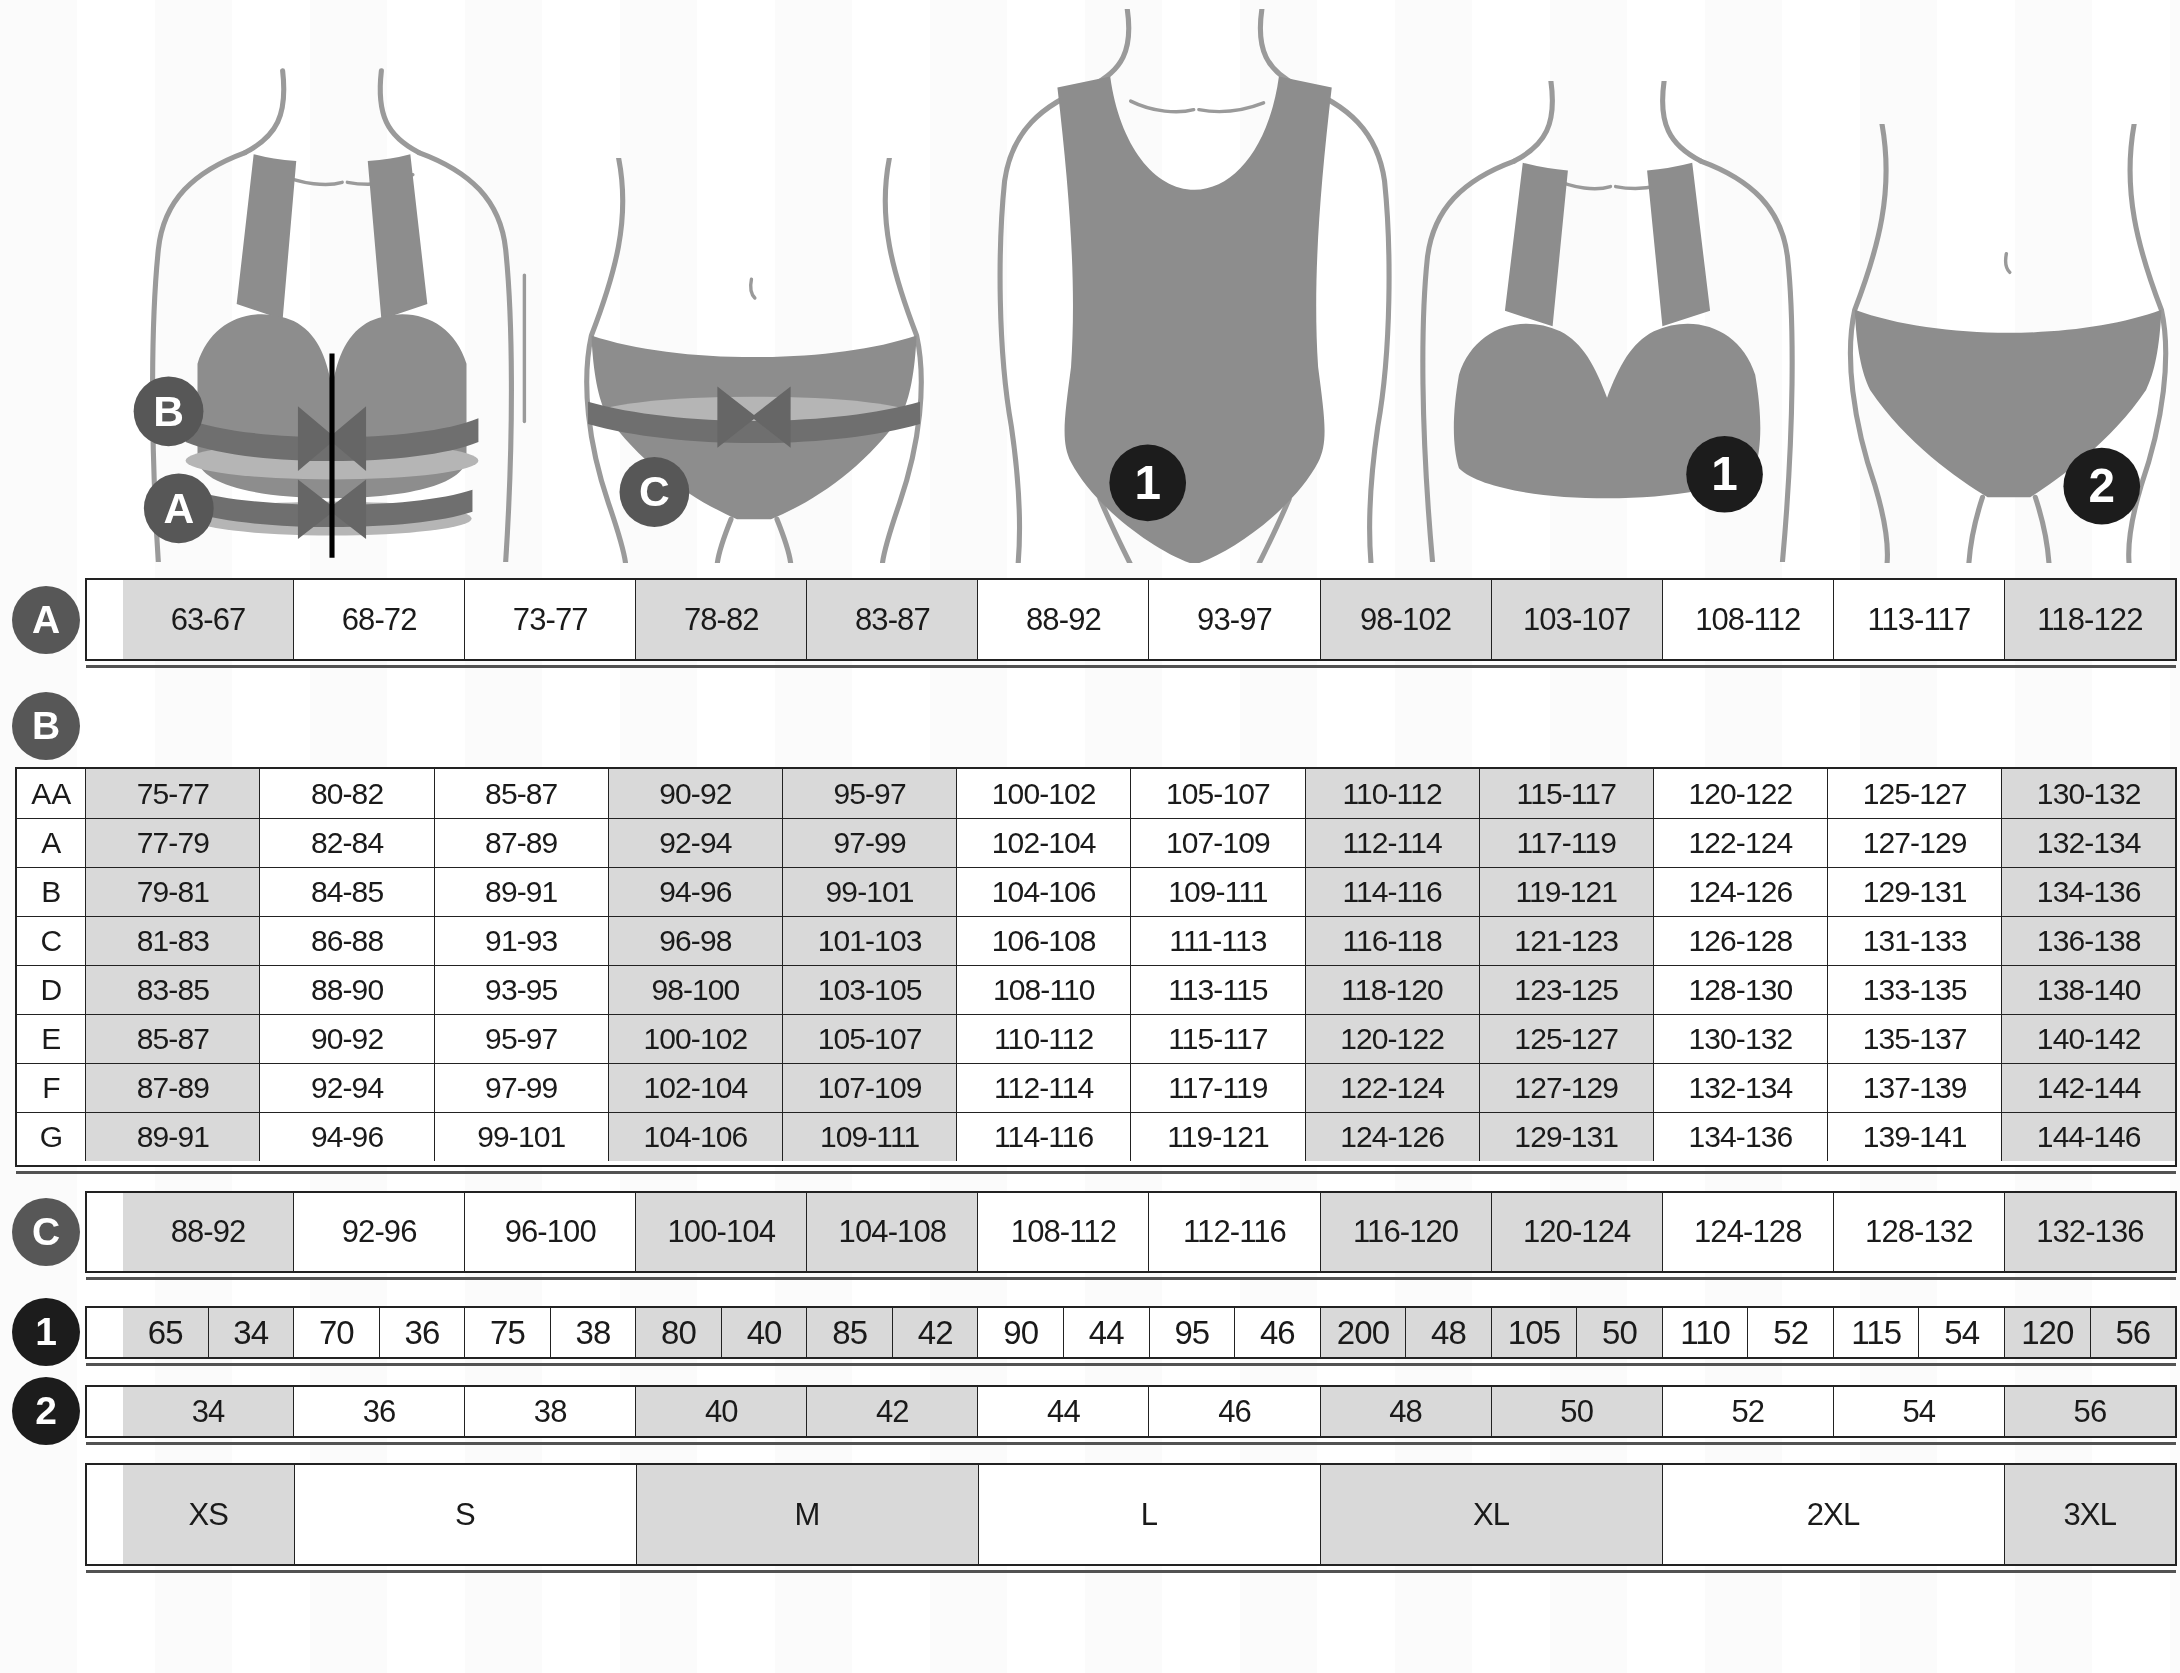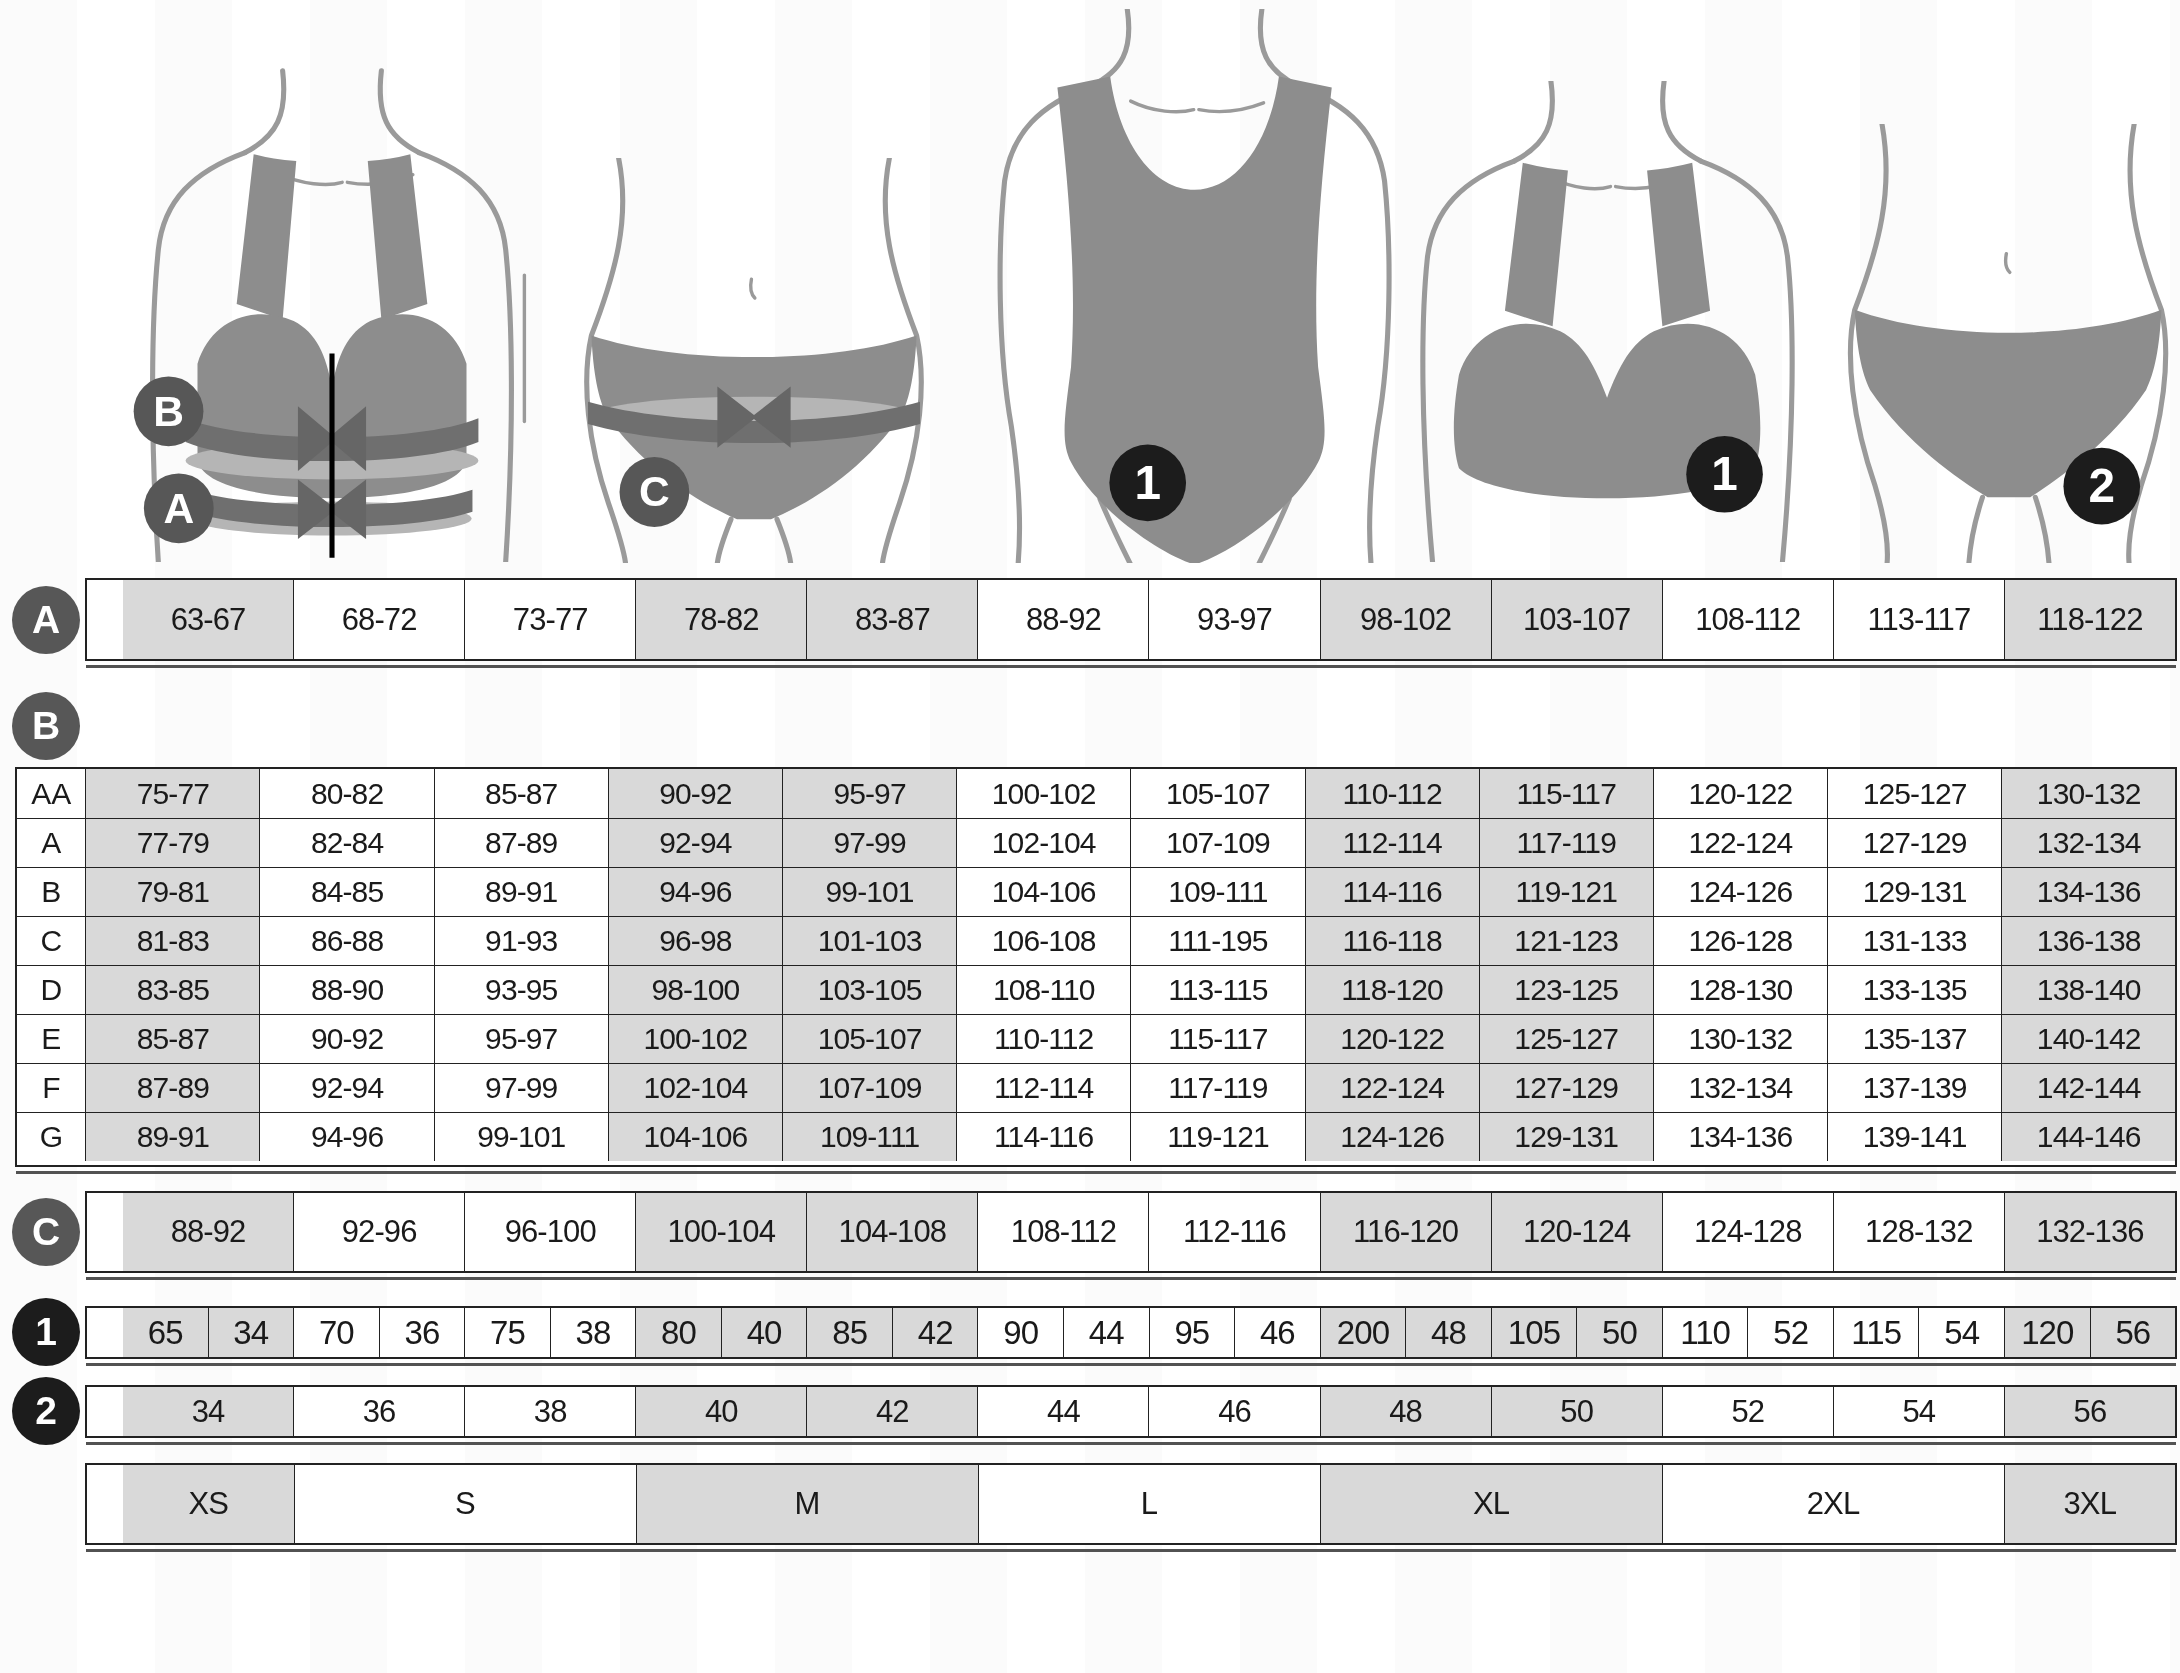--- a/index.html
+++ b/index.html
@@ -217,21 +217,21 @@
       <div class="cell g">134-136</div>
     </div>
     <div class="brow">
       <div class="cell cup">C</div>
       <div class="cell g">81-83</div>
       <div class="cell">86-88</div>
       <div class="cell">91-93</div>
       <div class="cell g">96-98</div>
       <div class="cell g">101-103</div>
       <div class="cell">106-108</div>
-      <div class="cell">111-195</div>
+      <div class="cell">111-113</div>
       <div class="cell g">116-118</div>
       <div class="cell g">121-123</div>
       <div class="cell">126-128</div>
       <div class="cell">131-133</div>
       <div class="cell g">136-138</div>
     </div>
     <div class="brow">
       <div class="cell cup">D</div>
       <div class="cell g">83-85</div>
       <div class="cell">88-90</div>
@@ -346,21 +346,21 @@
     <div class="cell g">42</div>
     <div class="cell">44</div>
     <div class="cell">46</div>
     <div class="cell g">48</div>
     <div class="cell g">50</div>
     <div class="cell">52</div>
     <div class="cell">54</div>
     <div class="cell g">56</div>
   </div>
 
-<div class="band" id="size-row" style="left:85px;top:1463px;width:2092px;height:82px">
+<div class="band" id="size-row" style="left:85px;top:1463px;width:2092px;height:103px">
     <div class="cell g" style="flex: 1 1 0px;">XS</div>
     <div class="cell" style="flex: 2 1 0px;">S</div>
     <div class="cell g" style="flex: 2 1 0px;">M</div>
     <div class="cell" style="flex: 2 1 0px;">L</div>
     <div class="cell g" style="flex: 2 1 0px;">XL</div>
     <div class="cell" style="flex: 2 1 0px;">2XL</div>
     <div class="cell g" style="flex: 1 1 0px;">3XL</div>
   </div>
 
 

